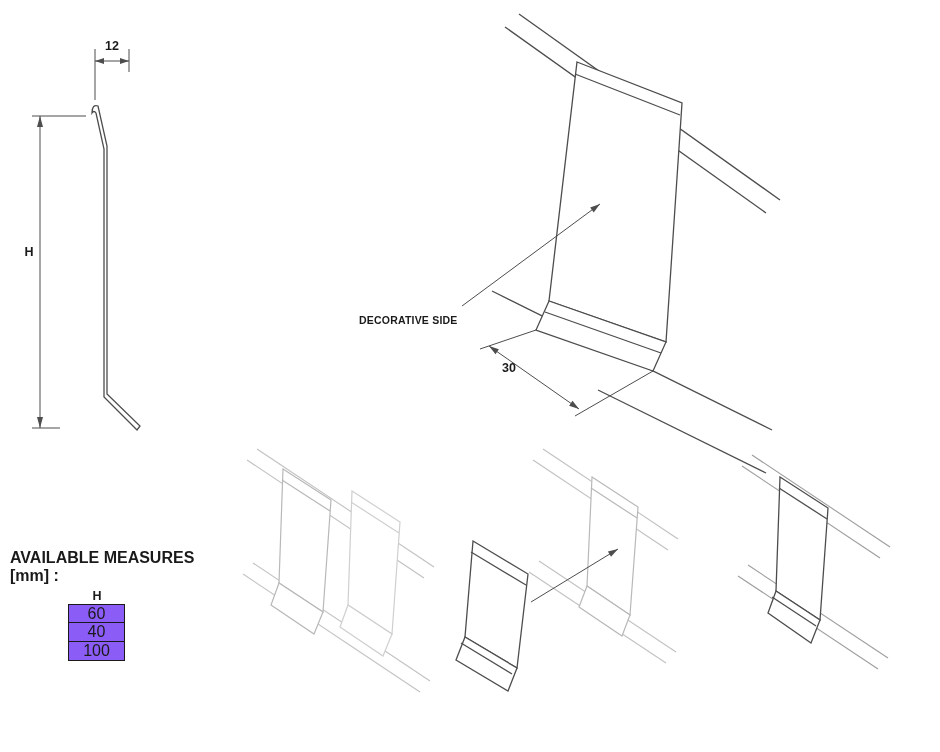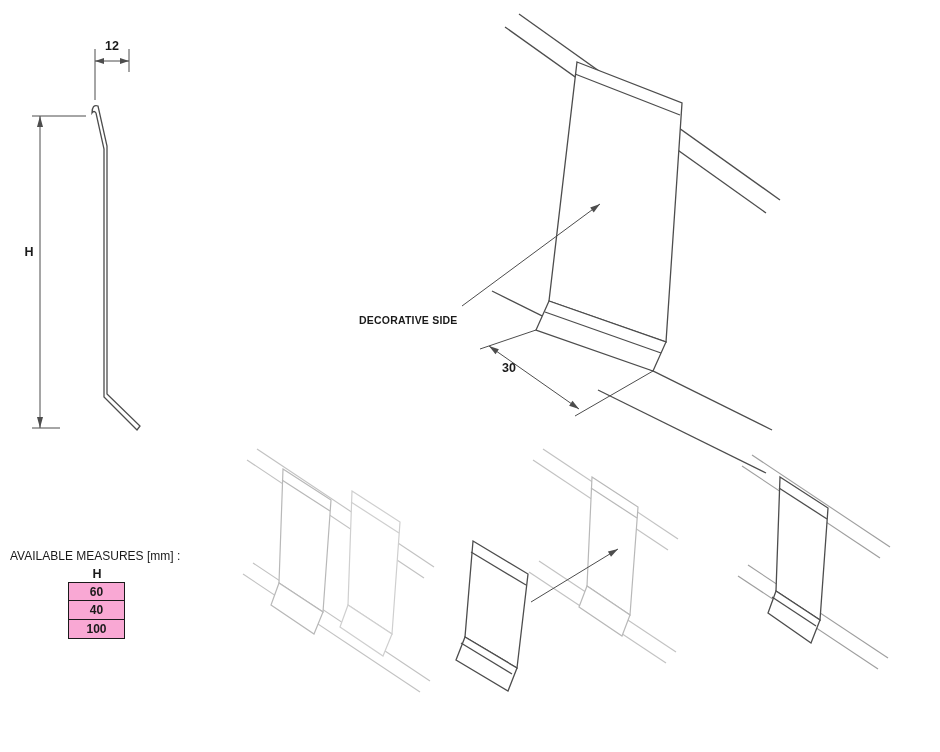--- a/index.html
+++ b/index.html
@@ -6,27 +6,27 @@
   #page{
     position:relative;width:940px;height:716px;background:#ffffff;
     font-family:"Liberation Sans", sans-serif;color:#1a1a1a;overflow:hidden;
   }
   svg{position:absolute;left:0;top:0;}
   .lbl{position:absolute;font-weight:bold;white-space:nowrap;}
   .lbl.center{text-align:center;}
   .dim-label{font-size:12.5px;}
   .note-label{font-size:10.5px;letter-spacing:.2px;}
   .measures{position:absolute;left:10px;top:549px;width:200px;}
-  .measures-title{font-size:12px;font-weight:normal;}
+  .measures-title{font-size:16px;font-weight:bold;}
   .measures-header{display:block;width:58px;margin-left:58px;margin-top:4px;
     text-align:center;font-size:12.5px;font-weight:bold;}
   .measures-table{margin-left:58px;margin-top:2px;}
   .measure-cell{width:55px;height:18px;border:1.5px solid #1a1a1a;margin-top:-1.5px;
     display:flex;align-items:center;justify-content:center;
-    font-size:12px;font-weight:bold;background:#f9a8d4;}
+    font-size:16px;font-weight:normal;background:#8b5cf6;}
   .line{fill:none;stroke:#4d4d4d;stroke-width:1.3;}
   .thin{fill:none;stroke:#4d4d4d;stroke-width:1;}
   .ah{fill:#4d4d4d;stroke:none;}
   .solid{fill:#ffffff;stroke:#4d4d4d;stroke-width:1.3;}
   .ghostA{fill:#ffffff;stroke:#b8b8b8;stroke-width:1.2;}
   .ghostA-l{fill:none;stroke:#b8b8b8;stroke-width:1.2;}
   .ghostB{fill:#ffffff;stroke:#cfcfcf;stroke-width:1.2;}
   .ghostB-l{fill:none;stroke:#cfcfcf;stroke-width:1.2;}
   .bgline{fill:none;stroke:#c2c2c2;stroke-width:1.1;}
   .bgline-d{fill:none;stroke:#9e9e9e;stroke-width:1.1;}

